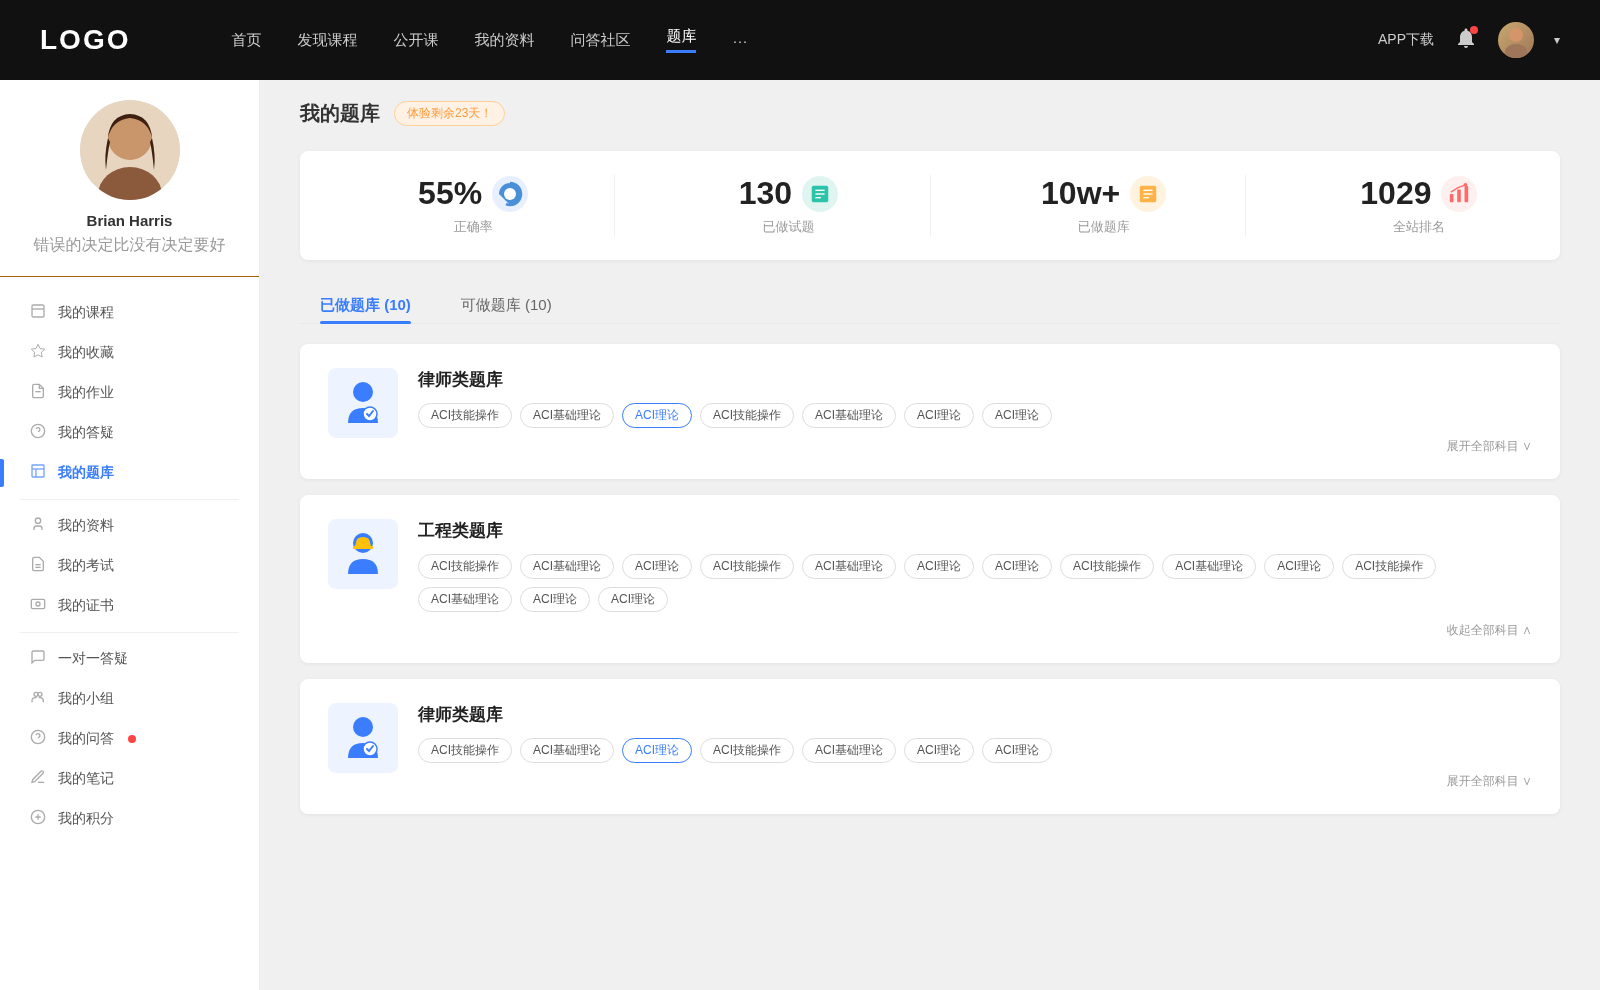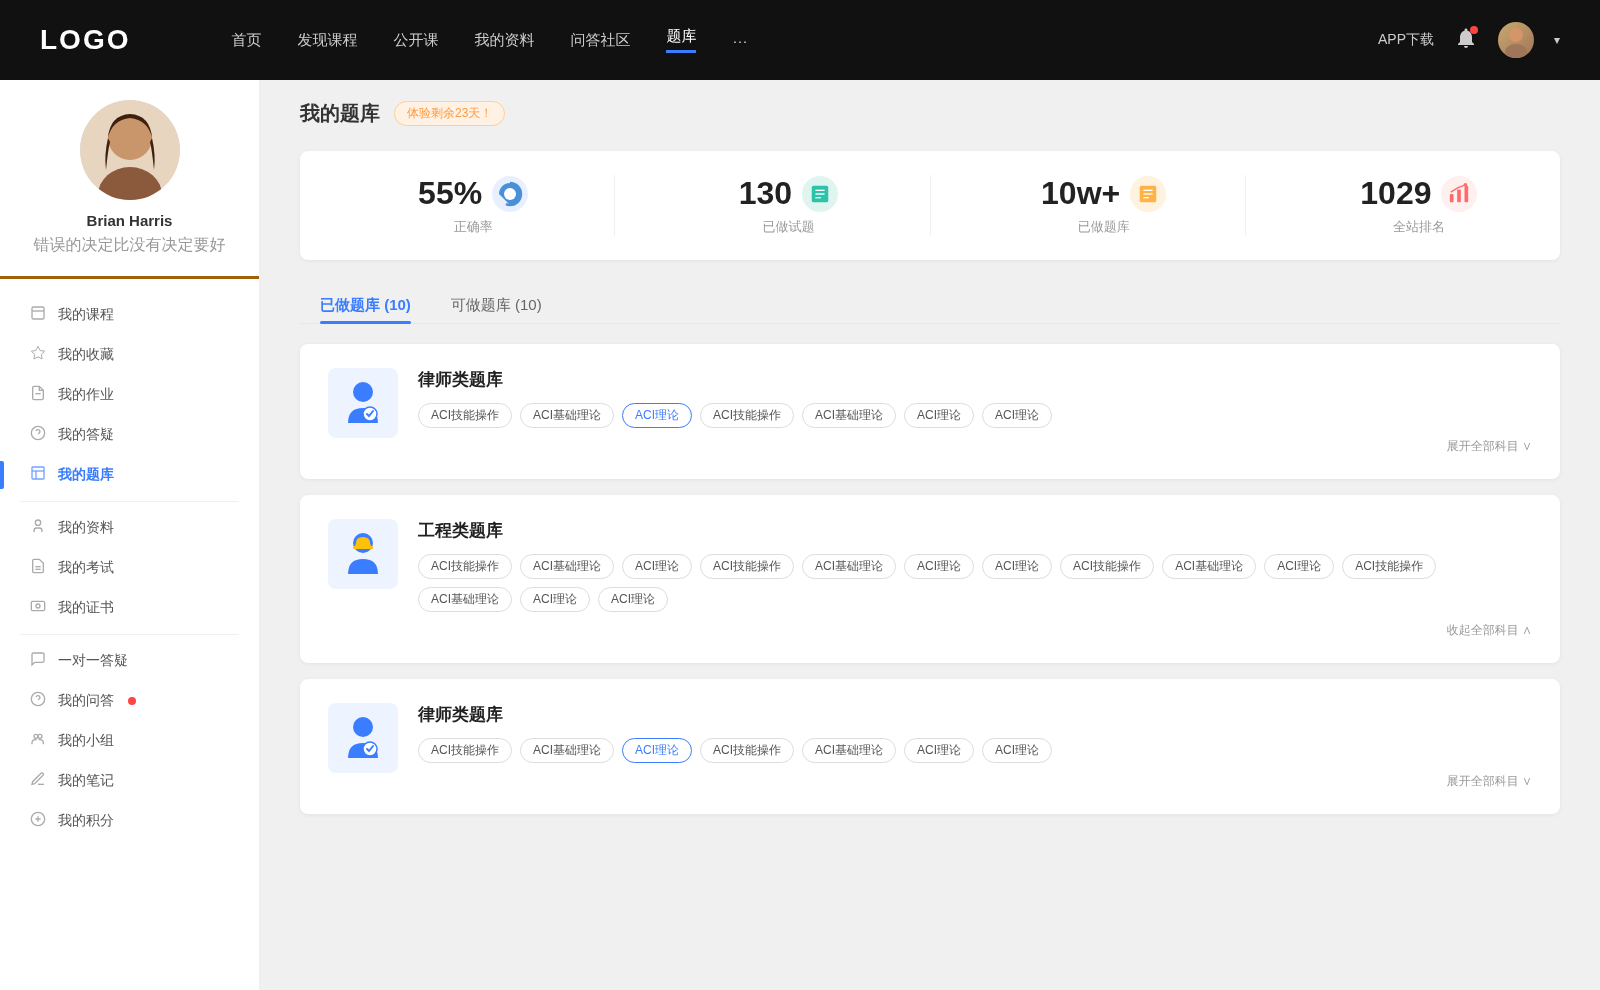--- a/index.html
+++ b/index.html
@@ -85,21 +85,21 @@
     .sidebar {
       width: 260px;
       background: #fff;
       padding: 30px 0;
       flex-shrink: 0;
       border-right: 1px solid #eee;
     }
     .sidebar-profile {
       text-align: center;
       padding: 0 20px 20px;
-      border-bottom: 3px solid #a16207;
+      border-bottom: 1px solid #a16207;
     }
     .sidebar-avatar {
       width: 100px; height: 100px;
       border-radius: 50%;
       margin: 0 auto 12px;
       overflow: hidden;
       background: #ddd;
     }
     
     .sidebar-name {
@@ -220,21 +220,21 @@
     .stat-icon.orange { background: #fff3e0; }
     .stat-icon.red { background: #fff0f0; }
     .stat-label {
       font-size: 13px;
       color: #999;
     }
 
     
     .tabs {
       display: flex;
-      gap: 0;
+      gap: 10px;
       margin-bottom: 20px;
       border-bottom: 1px solid #e8e8e8;
       margin-top: 28px;
     }
     .tab-item {
       font-size: 15px;
       padding: 8px 20px;
       cursor: pointer;
       color: #666;
       position: relative;
@@ -441,38 +441,38 @@
         <span class="sidebar-icon">
           <svg width="16" height="16" viewBox="0 0 24 24" fill="none" stroke="#888" stroke-width="2">
               <path d="M21 15a2 2 0 0 1-2 2H7l-4 4V5a2 2 0 0 1 2-2h14a2 2 0 0 1 2 2z"></path>
             </svg>
         </span>
         <span>一对一答疑</span>
       </div>
       <div class="sidebar-menu-item">
         <span class="sidebar-icon">
           <svg width="16" height="16" viewBox="0 0 24 24" fill="none" stroke="#888" stroke-width="2">
-              <circle cx="12" cy="12" r="10"></circle>
-              <path d="M9.09 9a3 3 0 0 1 5.83 1c0 2-3 3-3 3"></path>
-              <line x1="12" y1="17" x2="12.01" y2="17"></line>
-            </svg>
-        </span>
-        <span>我的问答</span>
-        <span class="red-dot"></span>
-      </div>
-      <div class="sidebar-menu-item">
-        <span class="sidebar-icon">
-          <svg width="16" height="16" viewBox="0 0 24 24" fill="none" stroke="#888" stroke-width="2">
               <circle cx="9" cy="8" r="3"></circle>
               <circle cx="15" cy="8" r="3"></circle>
               <path d="M3 20v-2a5 5 0 0 1 5-5h2"></path>
               <path d="M13 13h2a5 5 0 0 1 5 5v2"></path>
             </svg>
         </span>
         <span>我的小组</span>
+      </div>
+      <div class="sidebar-menu-item">
+        <span class="sidebar-icon">
+          <svg width="16" height="16" viewBox="0 0 24 24" fill="none" stroke="#888" stroke-width="2">
+              <circle cx="12" cy="12" r="10"></circle>
+              <path d="M9.09 9a3 3 0 0 1 5.83 1c0 2-3 3-3 3"></path>
+              <line x1="12" y1="17" x2="12.01" y2="17"></line>
+            </svg>
+        </span>
+        <span>我的问答</span>
+        <span class="red-dot"></span>
       </div>
       <div class="sidebar-menu-item">
         <span class="sidebar-icon">
           <svg width="16" height="16" viewBox="0 0 24 24" fill="none" stroke="#888" stroke-width="2">
               <path d="M12 20h9"></path>
               <path d="M16.5 3.5a2.121 2.121 0 0 1 3 3L7 19l-4 1 1-4L16.5 3.5z"></path>
             </svg>
         </span>
         <span>我的笔记</span>
       </div>

